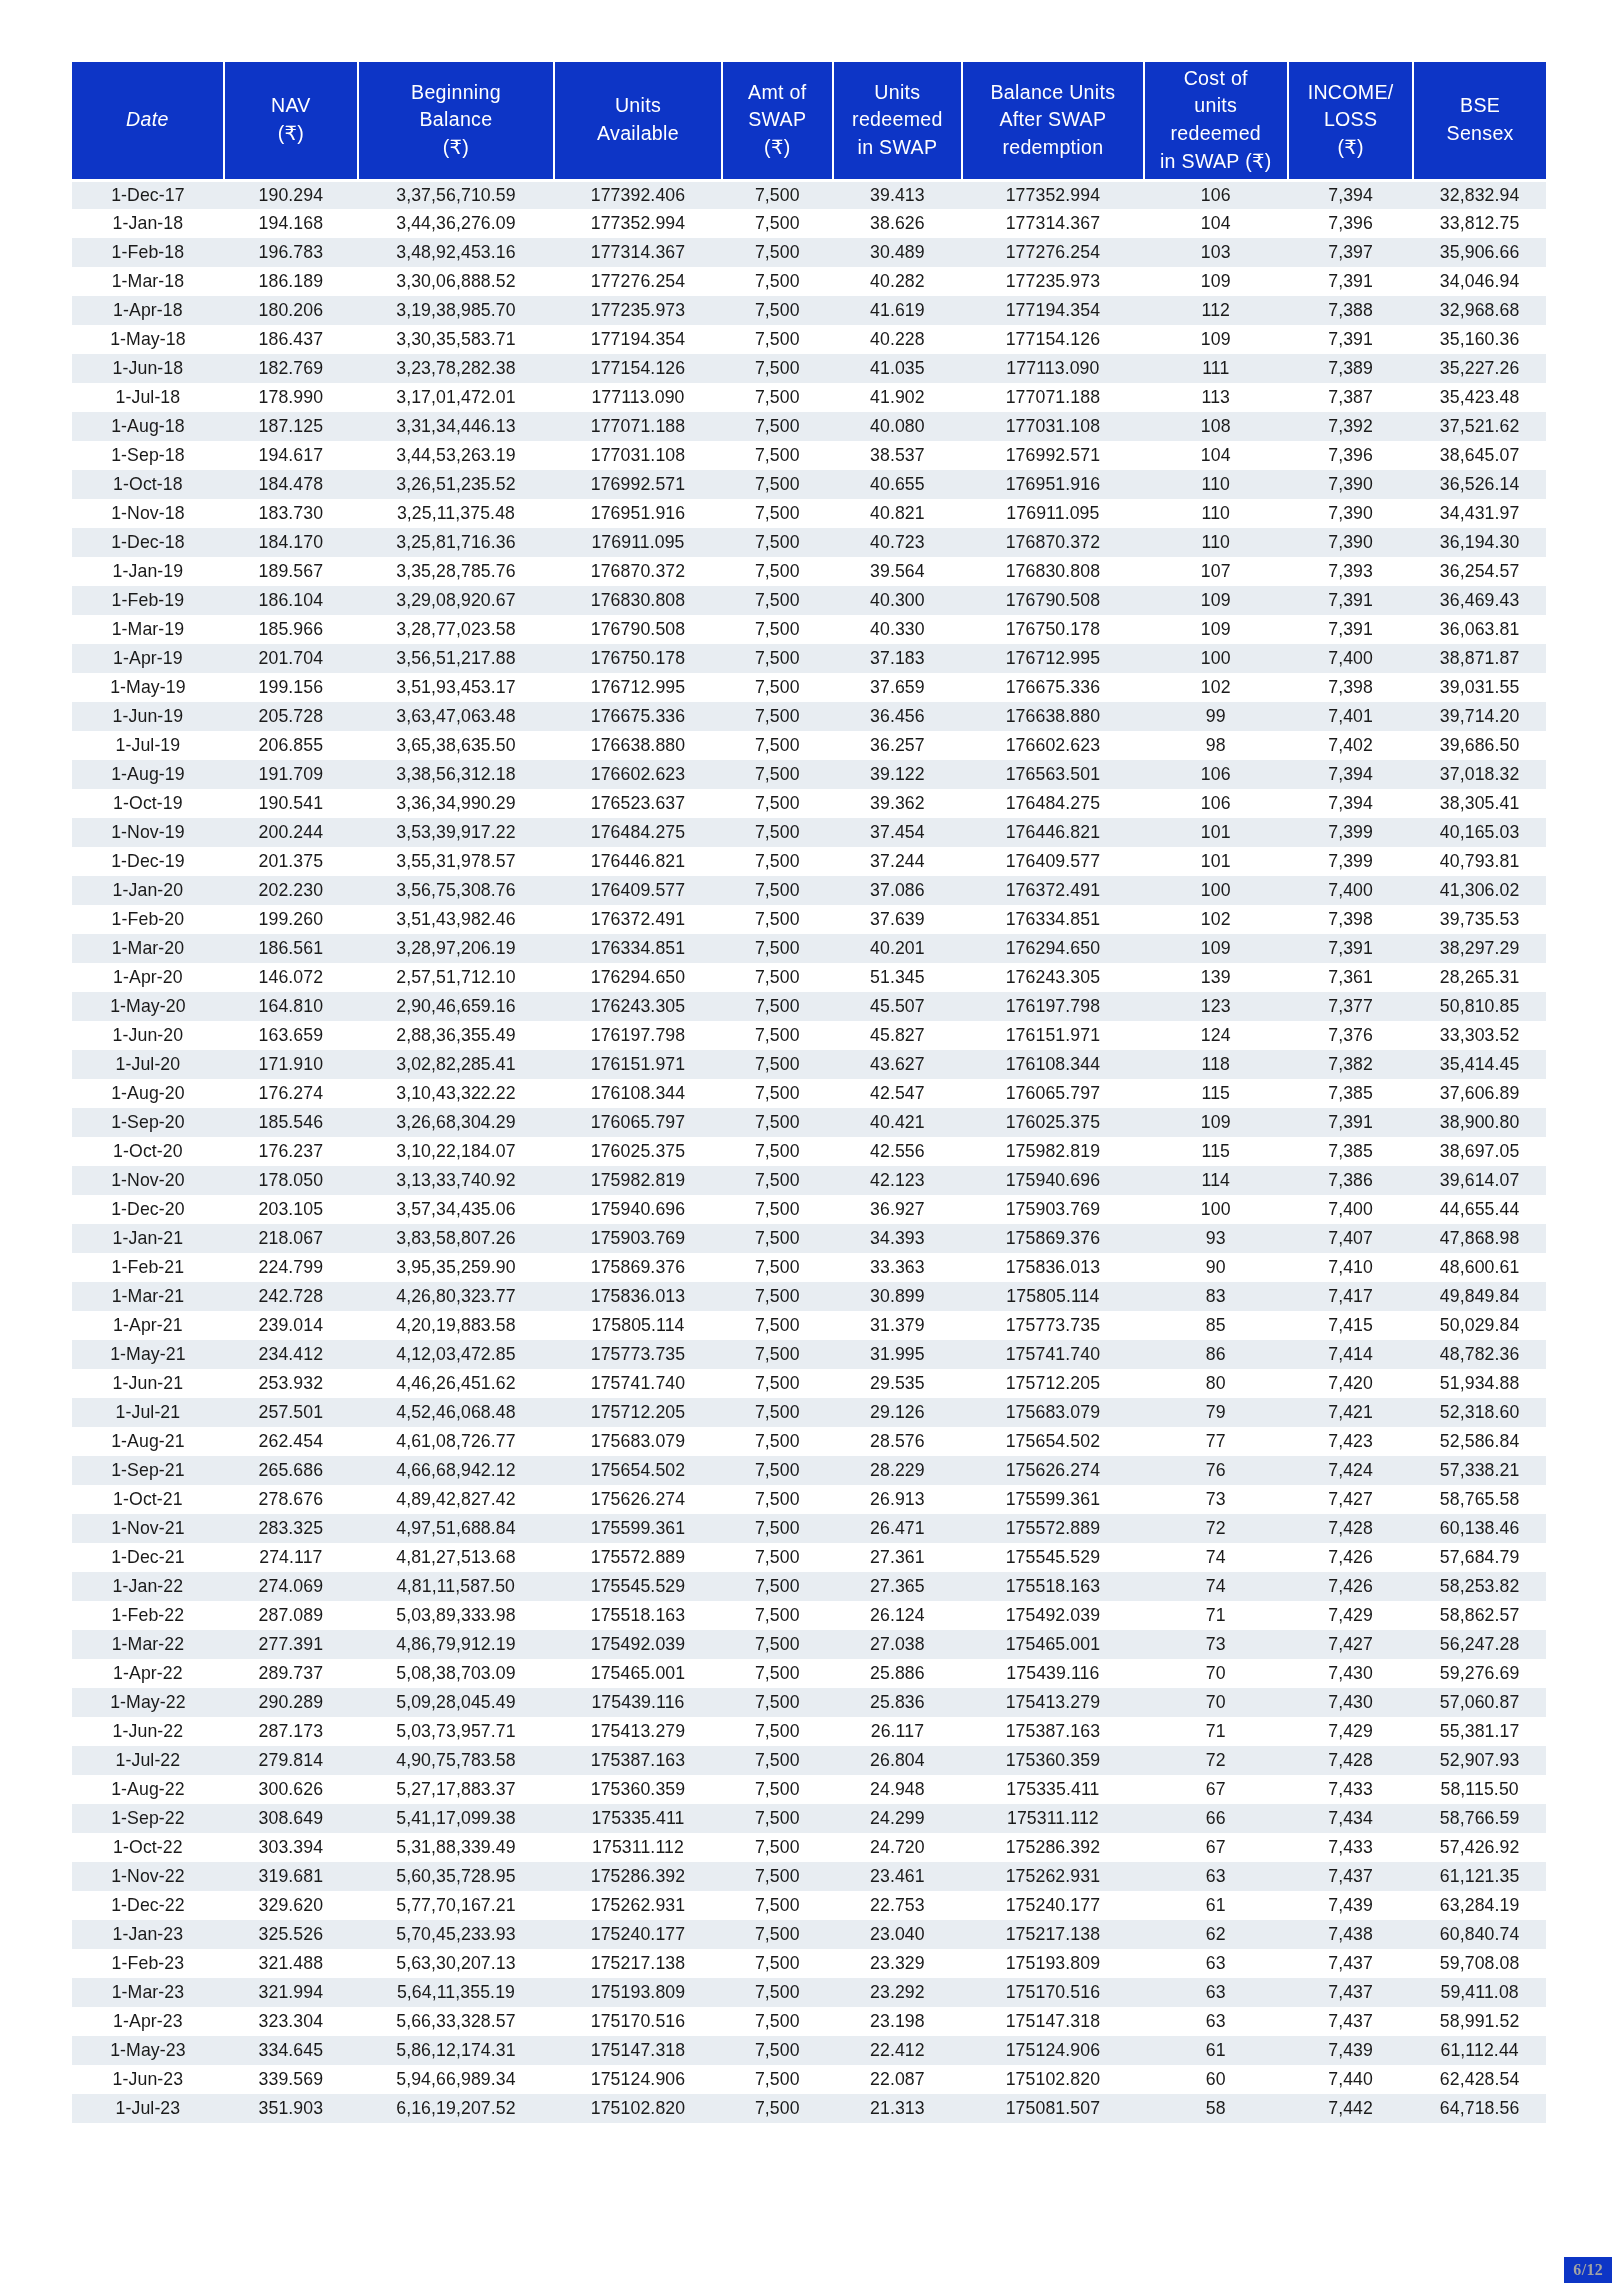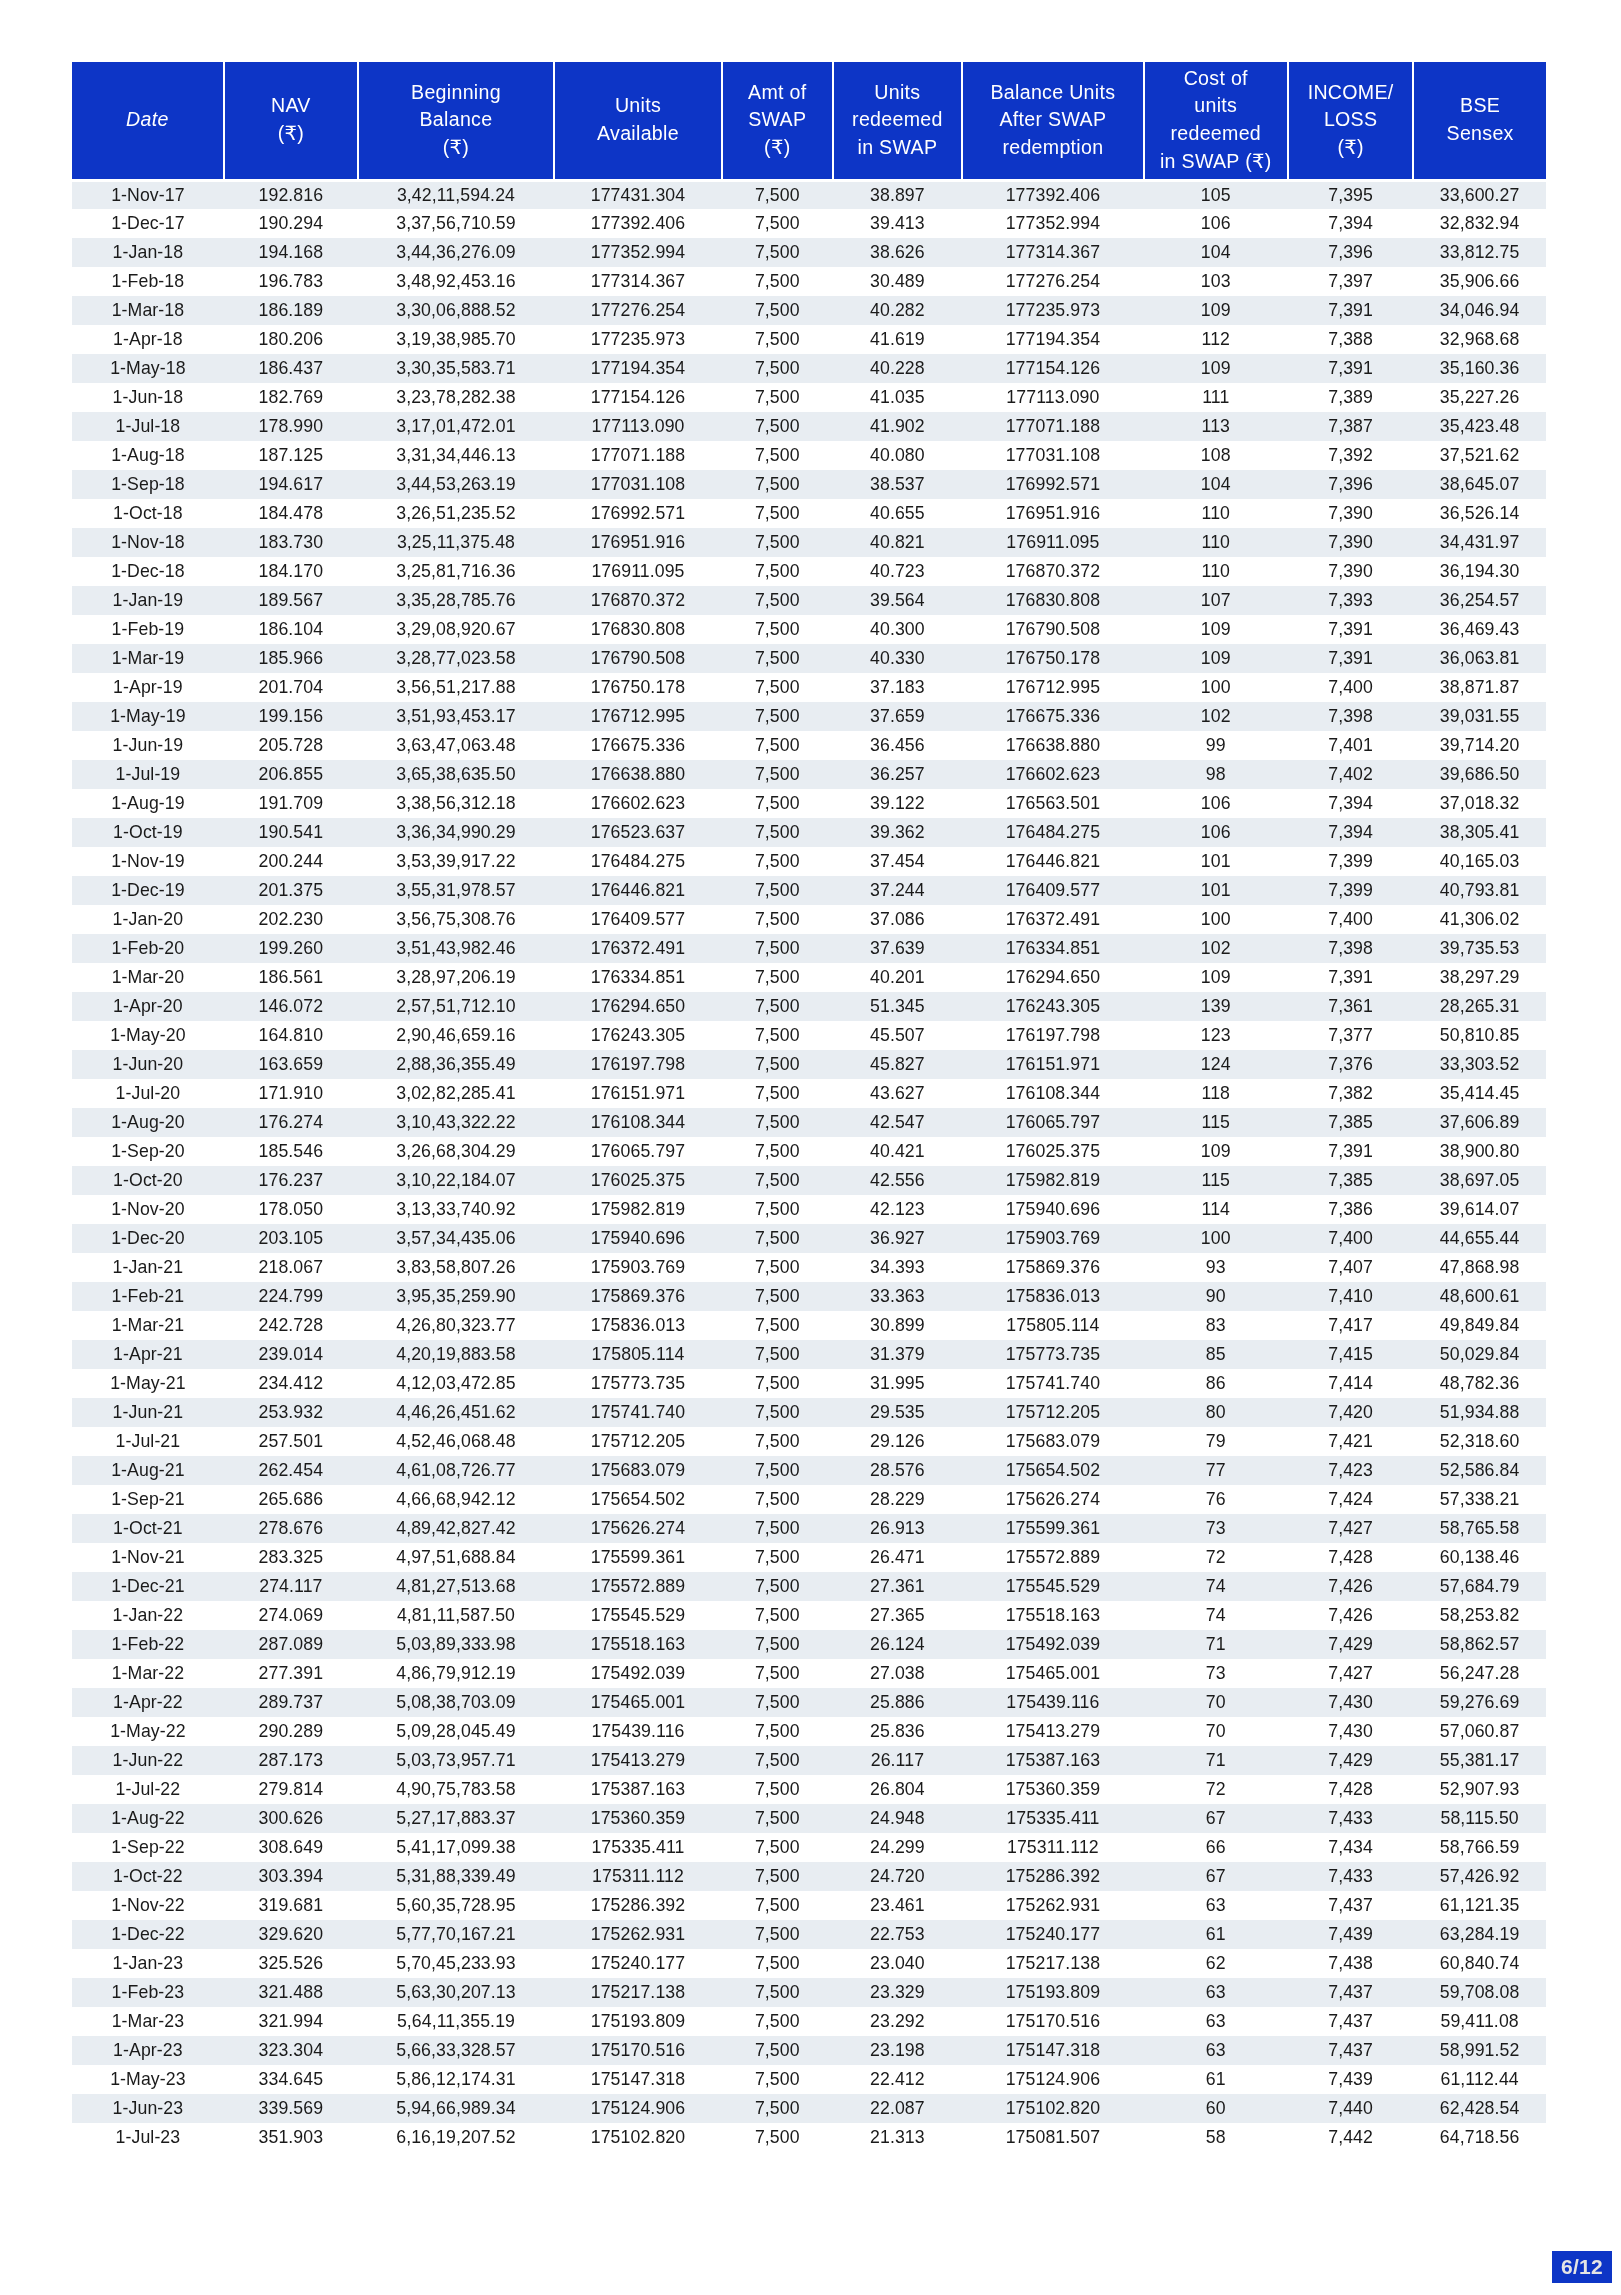--- a/index.html
+++ b/index.html
@@ -55,25 +55,26 @@
     white-space: nowrap;
     letter-spacing: 0.1px;
   }
   tbody tr:nth-child(odd) { background: var(--stripe-bg); }
   tbody tr:nth-child(even) { background: #ffffff; }
   .page-badge {
     position: absolute;
     right: 9.8px;
     bottom: 11.8px;
     background: var(--header-bg);
-    color: #e5e5e5;
-    font-size: 21px;
+    color: #a3a3a3;
+    font-size: 16px;
     font-weight: bold;
     padding: 3.3px 9.2px 4.6px 9.2px;
     letter-spacing: 0.3px;
+    font-family: Liberation Serif, serif;
   }
 </style>
 </head>
 <body>
 
 <div class="table-wrap">
   <table>
     <colgroup>
         <col style="width: 10.3%;">
         <col style="width: 9.1%;">
@@ -111,32 +112,20 @@
 in SWAP (₹)</th>
           <th>INCOME/
 LOSS
 (₹)</th>
           <th>BSE
 Sensex</th>
         </tr>
     </thead>
     <tbody>
         <tr>
-          <td>1-Nov-17</td>
-          <td>192.816</td>
-          <td>3,42,11,594.24</td>
-          <td>177431.304</td>
-          <td>7,500</td>
-          <td>38.897</td>
-          <td>177392.406</td>
-          <td>105</td>
-          <td>7,395</td>
-          <td>33,600.27</td>
-        </tr>
-        <tr>
           <td>1-Dec-17</td>
           <td>190.294</td>
           <td>3,37,56,710.59</td>
           <td>177392.406</td>
           <td>7,500</td>
           <td>39.413</td>
           <td>177352.994</td>
           <td>106</td>
           <td>7,394</td>
           <td>32,832.94</td>

